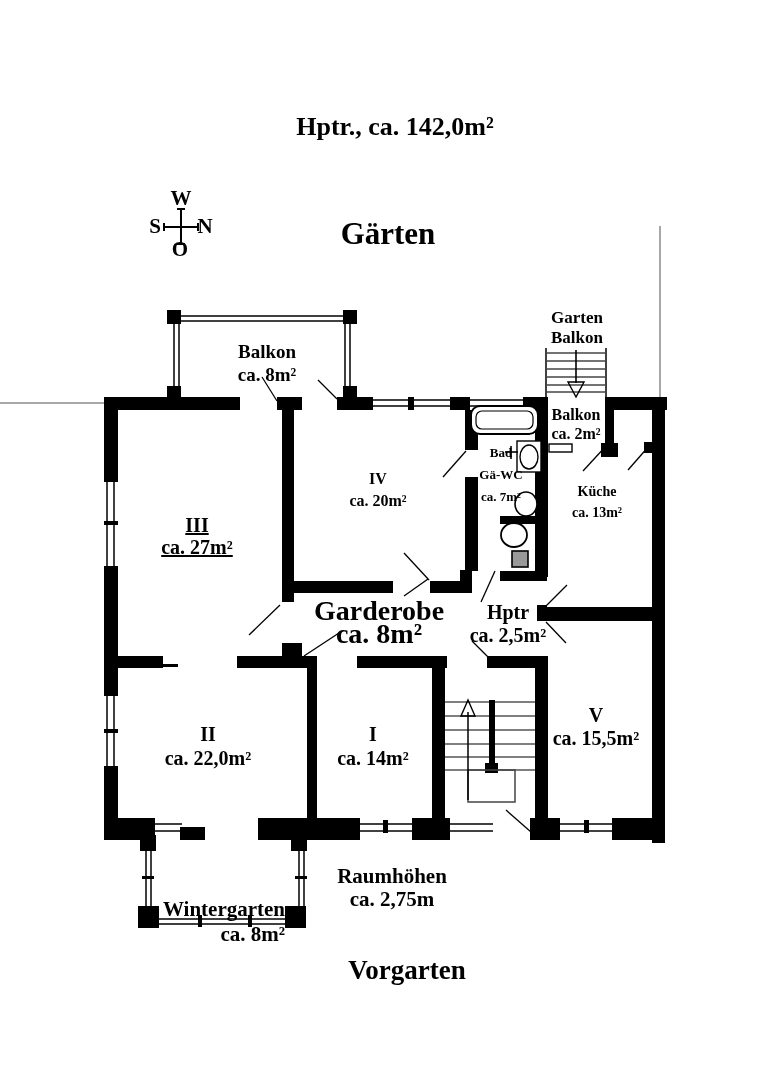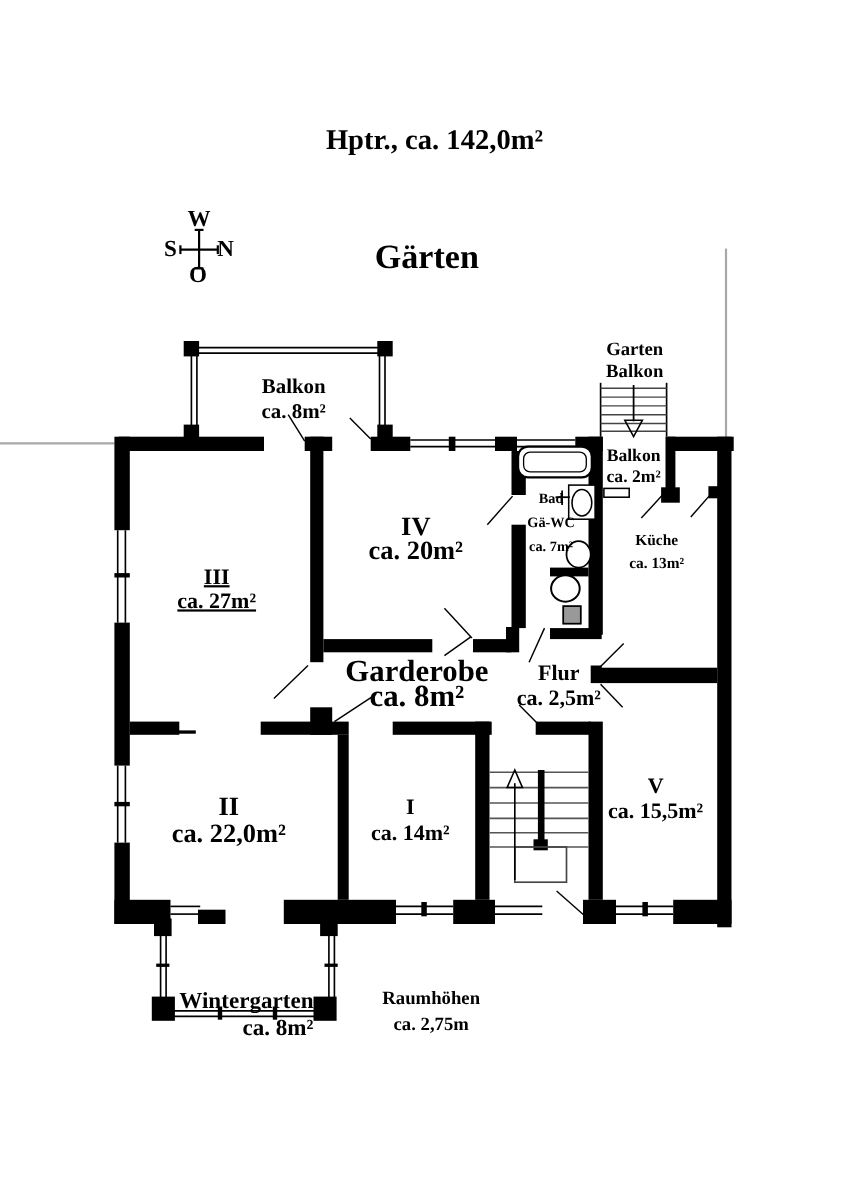--- a/index.html
+++ b/index.html
@@ -215,35 +215,36 @@
 
   <div class="lbl" style="left:395px;top:112px;font-size:26px;">Hptr., ca. 142,0m²</div>
 
   <div class="lbl" style="left:388px;top:216px;font-size:31px;">Gärten</div>
 
   <div class="lbl" style="left:181px;top:186px;font-size:21px;">W</div>
   <div class="lbl" style="left:155px;top:214px;font-size:21px;">S</div>
   <div class="lbl" style="left:205px;top:214px;font-size:21px;">N</div>
   <div class="lbl" style="left:180px;top:237px;font-size:21px;">O</div>
 
+  <div class="lbl" style="left:407px;top:955px;font-size:27px;">Vorgarten</div>
 
   <div id="labels">
       <div class="room-label" style="left: 267px; top: 340px; font-size: 19px; line-height: 23px;">
         <div>Balkon</div>
         <div>ca. 8m²</div>
       </div>
       <div class="room-label" style="left: 577px; top: 308px; font-size: 17px; line-height: 20px;">
         <div>Garten</div>
         <div>Balkon</div>
       </div>
       <div class="room-label" style="left: 576px; top: 405px; font-size: 16px; line-height: 19px;">
         <div>Balkon</div>
         <div>ca. 2m²</div>
       </div>
-      <div class="room-label" style="left: 378px; top: 468px; font-size: 24px; line-height: 22px;">
+      <div class="room-label" style="left: 378px; top: 468px; font-size: 16px; line-height: 22px;">
         <div>IV</div>
         <div>ca. 20m²</div>
       </div>
       <div class="room-label" style="left: 197px; top: 514px; font-size: 20px; line-height: 22px; text-decoration: underline;">
         <div>III</div>
         <div>ca. 27m²</div>
       </div>
       <div class="room-label" style="left: 501px; top: 442px; font-size: 13px; line-height: 22px;">
         <div>Bad</div>
         <div>Gä-WC</div>
@@ -251,37 +252,37 @@
       </div>
       <div class="room-label" style="left: 597px; top: 481px; font-size: 14px; line-height: 21px;">
         <div>Küche</div>
         <div>ca. 13m²</div>
       </div>
       <div class="room-label" style="left: 379px; top: 599px; font-size: 28px; line-height: 23px;">
         <div>Garderobe</div>
         <div>ca. 8m²</div>
       </div>
       <div class="room-label" style="left: 508px; top: 601px; font-size: 20px; line-height: 23px;">
-        <div>Flur</div>
+        <div>Hptr</div>
         <div>ca. 2,5m²</div>
       </div>
-      <div class="room-label" style="left: 208px; top: 722px; font-size: 24px; line-height: 24px;">
+      <div class="room-label" style="left: 208px; top: 722px; font-size: 20px; line-height: 24px;">
         <div>II</div>
         <div>ca. 22,0m²</div>
       </div>
       <div class="room-label" style="left: 373px; top: 722px; font-size: 20px; line-height: 24px;">
         <div>I</div>
         <div>ca. 14m²</div>
       </div>
       <div class="room-label" style="left: 596px; top: 704px; font-size: 20px; line-height: 23px;">
         <div>V</div>
         <div>ca. 15,5m²</div>
       </div>
       <div class="room-label" style="left: 224px; top: 897px; font-size: 21px; line-height: 25px; text-align: right;">
         <div>Wintergarten</div>
         <div>ca. 8m²</div>
       </div>
-      <div class="room-label" style="left: 392px; top: 896px; font-size: 17px; line-height: 23px;">
+      <div class="room-label" style="left: 392px; top: 865px; font-size: 21px; line-height: 23px;">
         <div>Raumhöhen</div>
         <div>ca. 2,75m</div>
       </div>
     </div>
 </div>
 
 </body></html>

